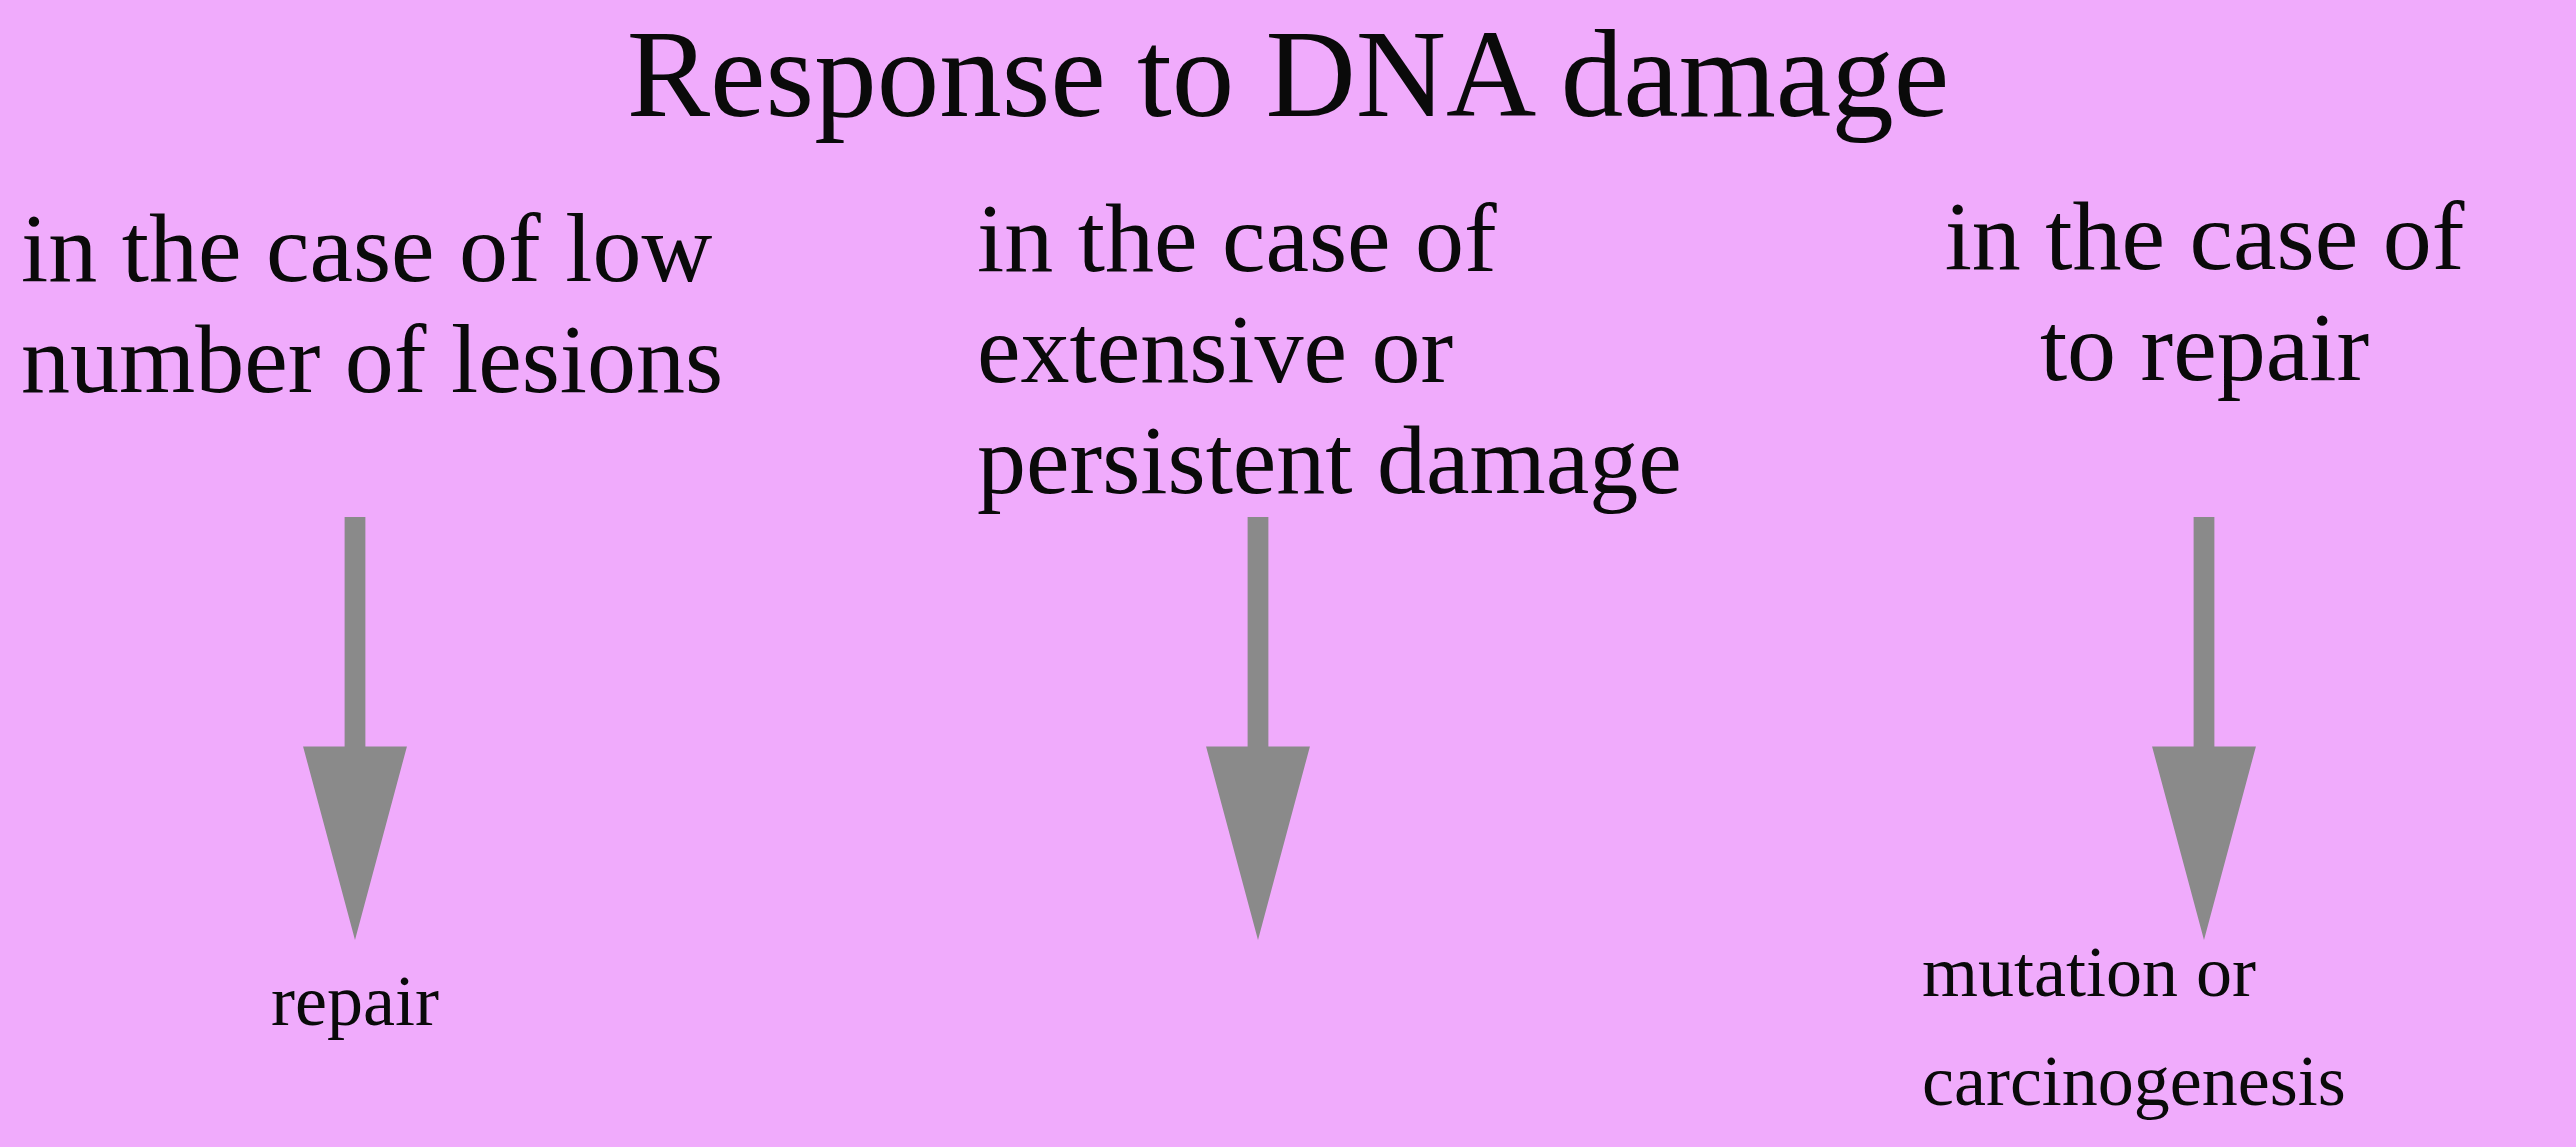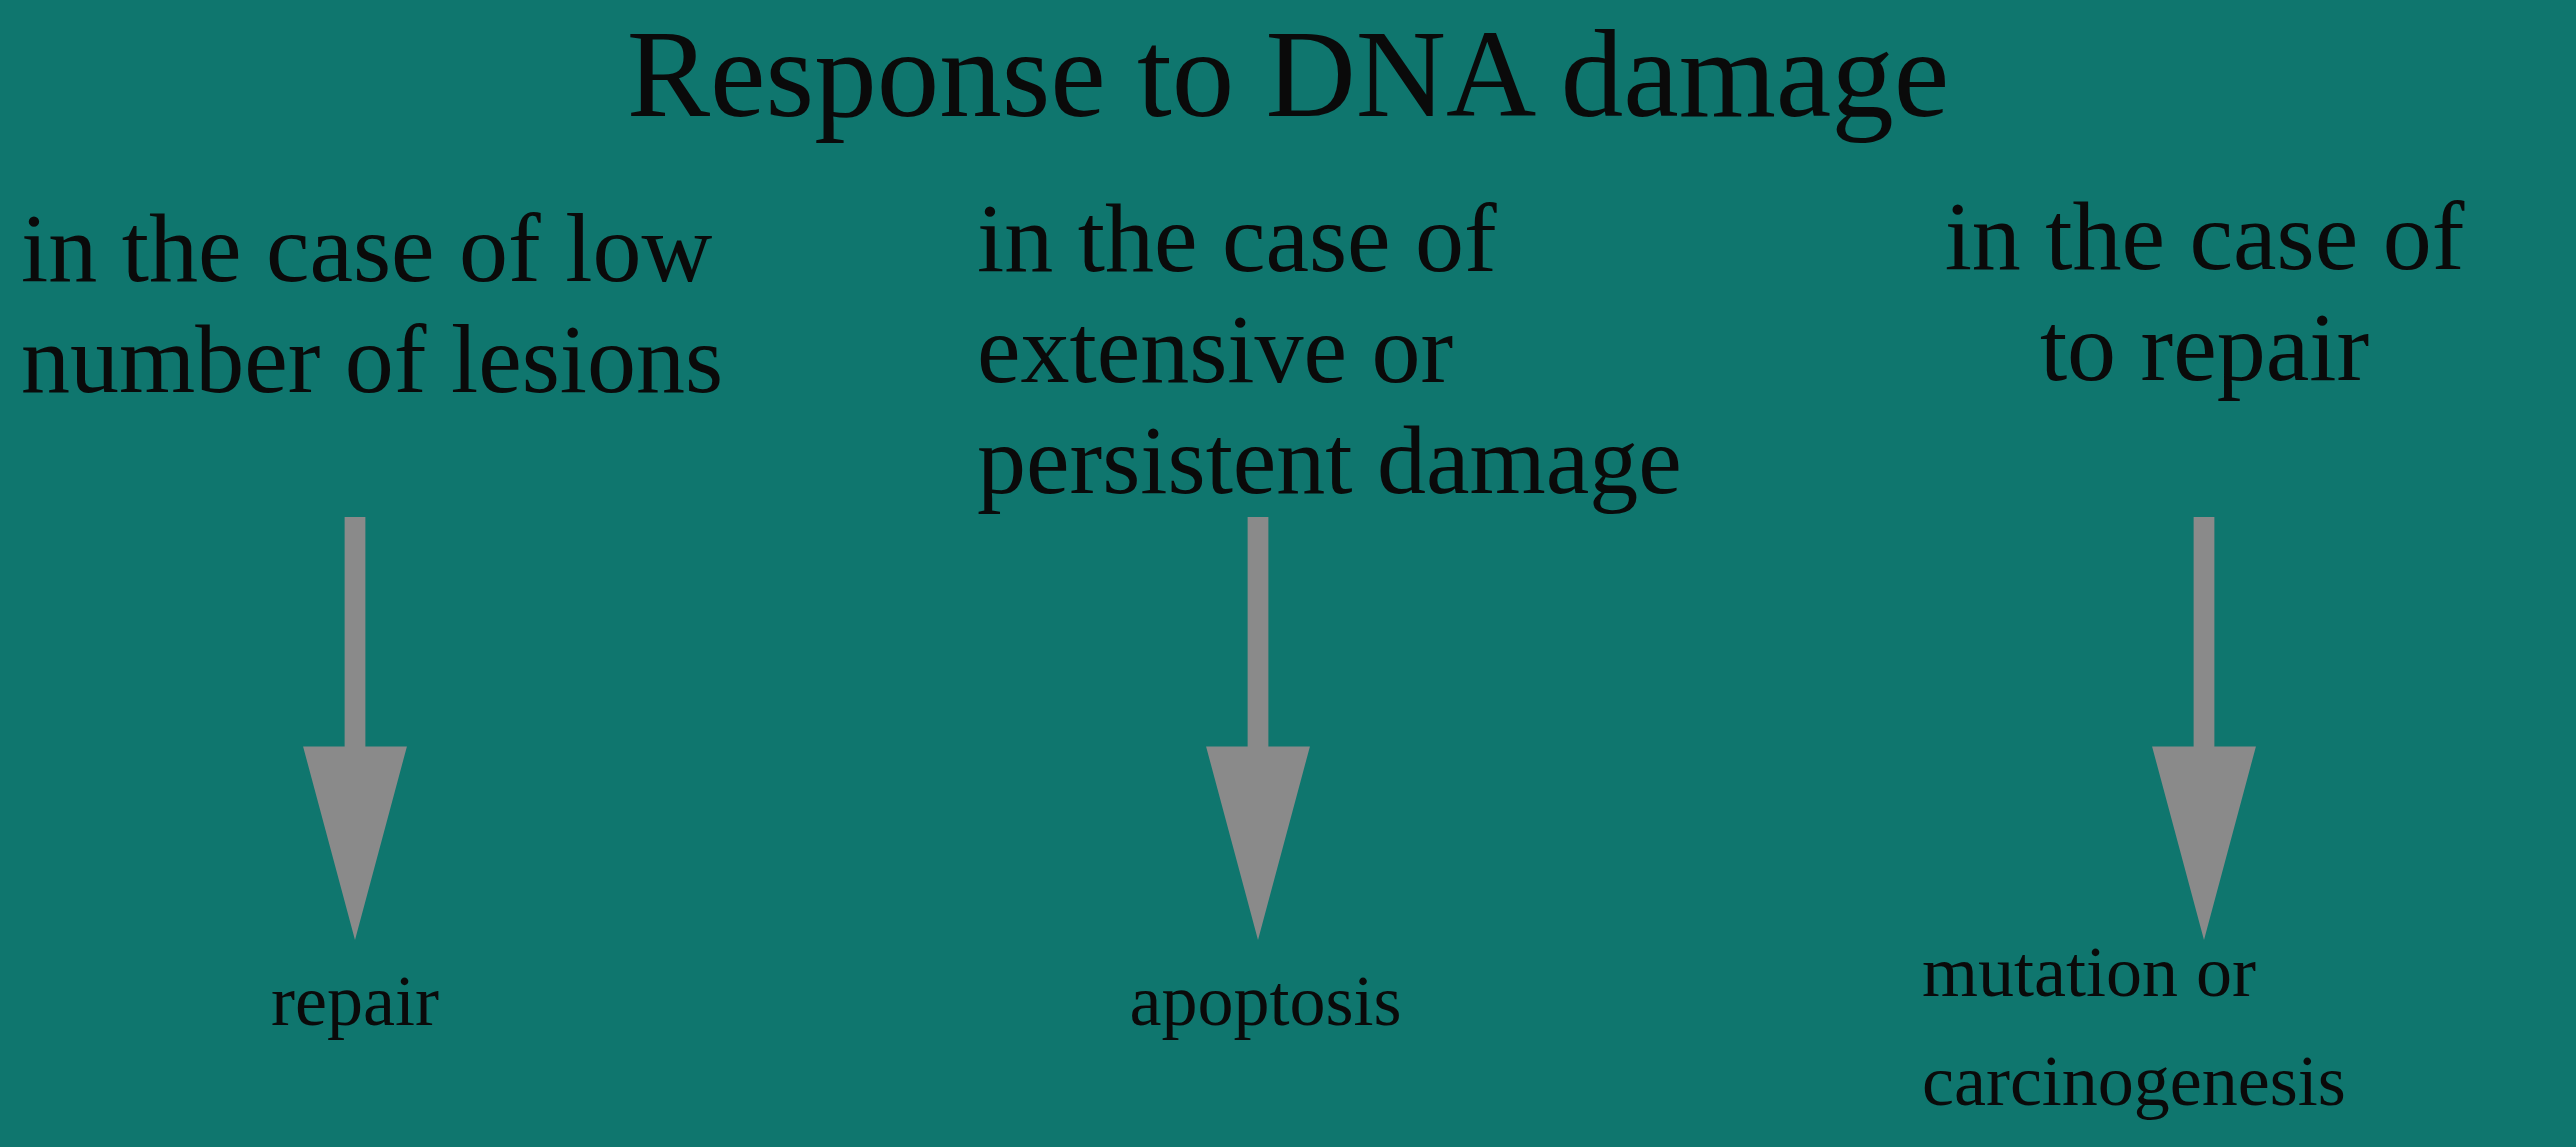--- a/index.html
+++ b/index.html
@@ -4,21 +4,21 @@
 <style>
   html, body {
     margin: 0;
     padding: 0;
     background: #ffffff;
   }
   #canvas {
     position: relative;
     width: 2576px;
     height: 1148px;
-    background: #0f766e;
+    background: #f0abfc;
     overflow: hidden;
     font-family: "Liberation Serif", "DejaVu Serif", serif;
     color: #0a0a0a;
   }
   .title {
     position: absolute;
     left: 0;
     top: 3.8px;
     width: 2576px;
     text-align: center;
@@ -86,22 +86,19 @@
   <svg class="arrow" id="arrow-2" viewBox="0 0 110 448" xmlns="http://www.w3.org/2000/svg">
     <polygon points="44,0 66,0 66,243 110,243 55,448 0,243 44,243" fill="#8a8a8a"></polygon>
   </svg>
   <svg class="arrow" id="arrow-3" viewBox="0 0 110 448" xmlns="http://www.w3.org/2000/svg">
     <polygon points="44,0 66,0 66,243 110,243 55,448 0,243 44,243" fill="#8a8a8a"></polygon>
   </svg>
 
   <div class="outcome" id="outcome-1">
     <span class="outcome-line">repair</span>
   </div>
-  <div class="outcome" id="outcome-2">
-    <span class="outcome-line">apoptosis</span>
-  </div>
   <div class="outcome" id="outcome-3">
     <span class="outcome-line">mutation or</span>
     <span class="outcome-line">carcinogenesis</span>
   </div>
 
 </div>
 
 
 </body></html>

